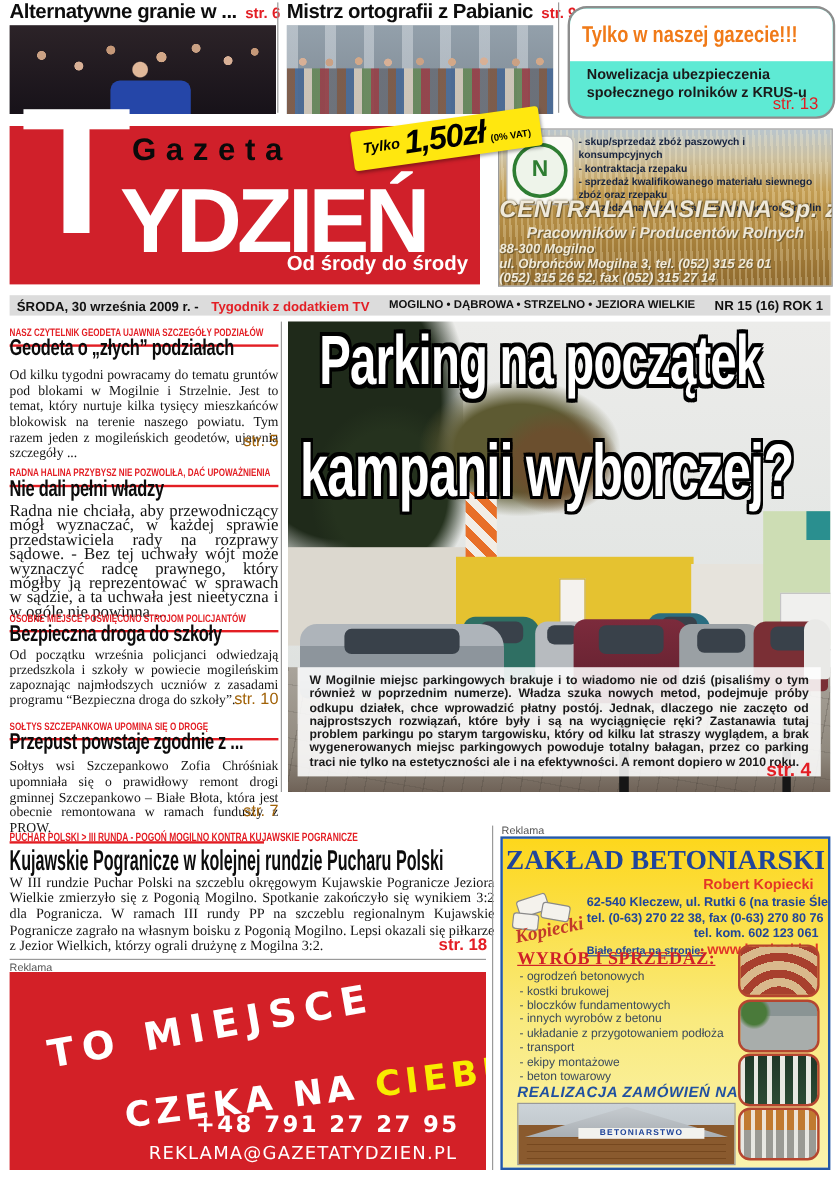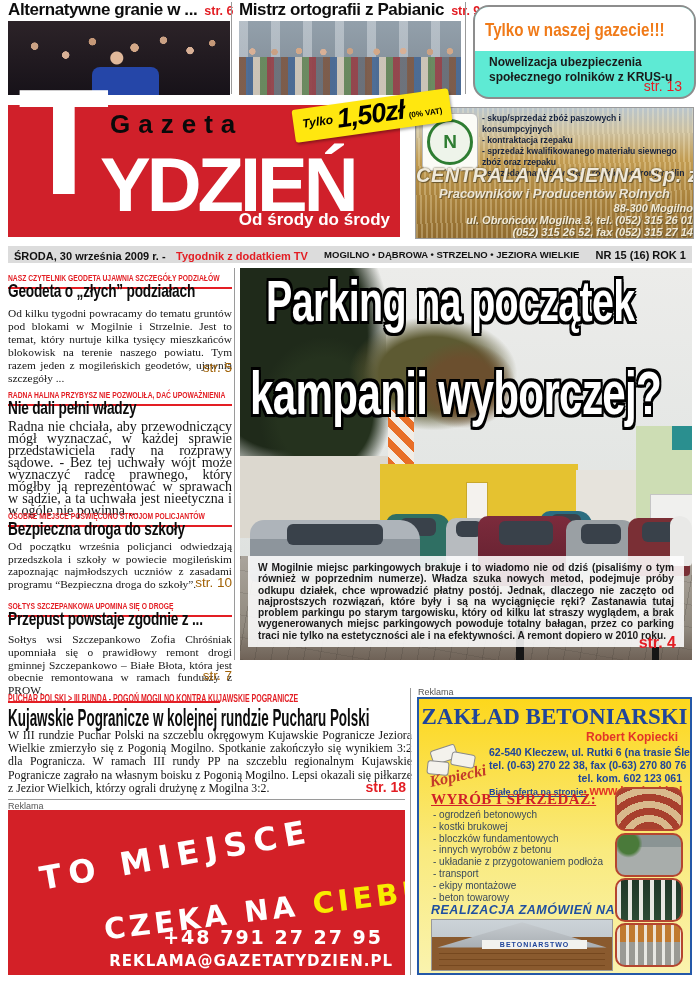--- a/index.html
+++ b/index.html
@@ -70,21 +70,21 @@
   .cn-logo{position:absolute;left:6px;top:5px;width:54px;height:56px;background:#fbfbf6;border-radius:6px;
     border:1px solid #bbb;display:flex;align-items:center;justify-content:center}
   .cn-ring{width:40px;height:40px;border:3px solid #2e7d32;border-radius:50%;display:flex;
     align-items:center;justify-content:center;font-weight:bold;font-size:19px;color:#2e7d32;background:#eef4ea}
   .cn-bullets{position:absolute;left:66px;top:5px;width:206px;font-weight:bold;font-size:8.6px;
     line-height:11px;color:#16233f}
   .cn-name{position:absolute;left:0;top:56px;width:100%;text-align:center;font-style:italic;font-weight:bold;
     font-size:20px;letter-spacing:0.5px;color:#efe9da;text-shadow:1px 1px 0 #6e5a30,0 0 2px #4a3c1c;white-space:nowrap}
   .cn-sub{position:absolute;left:0;top:78px;width:100%;text-align:center;font-style:italic;font-weight:bold;
     font-size:13px;color:#ece6d6;text-shadow:1px 1px 0 #6e5a30}
-  .cn-addr{position:absolute;left:0;width:100%;text-align:right;font-style:italic;font-weight:bold;
+  .cn-addr{position:absolute;left:0;width:100%;text-align:left;font-style:italic;font-weight:bold;
     font-size:11px;color:#f0ead9;text-shadow:1px 1px 0 #6e5a30;white-space:nowrap}
 
   
   #datebar{position:absolute;left:8px;top:246px;width:684px;height:17px;background:#dcdcdc;
     display:flex;align-items:center;justify-content:space-between;padding:0 6px;box-sizing:border-box;
     font-weight:bold;white-space:nowrap}
   .db-left{font-size:11px;color:#111}
   .db-weekly{font-size:11px;color:#e31e24;margin-left:6px}
   .db-region{font-size:9.5px;color:#111}
   .db-issue{font-size:11px;color:#111}
@@ -136,21 +136,21 @@
   
   .rk-label{position:absolute;font-size:9px;color:#555}
   #redad{position:absolute;left:8px;top:810px;width:397px;height:165px;background:#d32027;overflow:hidden;color:#fff}
   .ra1{position:absolute;left:30px;top:26px;font-family:"DejaVu Sans",sans-serif;font-weight:bold;
     font-size:32px;letter-spacing:7px;transform:rotate(-10deg);white-space:nowrap}
   .ra2{position:absolute;left:95px;top:82px;font-family:"DejaVu Sans",sans-serif;font-weight:bold;
     font-size:29px;letter-spacing:4px;transform:rotate(-7deg);white-space:nowrap}
   .ra2 .yl{color:#f8ec00}
   .ra-phone{position:absolute;right:22px;top:116px;font-family:"DejaVu Sans",sans-serif;font-weight:bold;
     font-size:19px;letter-spacing:2px}
-  .ra-mail{position:absolute;right:12px;top:142px;font-family:"DejaVu Sans",sans-serif;font-weight:bold;
+  .ra-mail{position:absolute;right:24px;top:142px;font-family:"DejaVu Sans",sans-serif;font-weight:normal;
     font-size:15px;letter-spacing:1px}
 
   #betad{position:absolute;left:417px;top:697px;width:275px;height:278px;box-sizing:border-box;
     border:2px solid #2458a8;background:linear-gradient(180deg,#fdd71c 0%,#f9ea7e 55%,#faf3ae 100%);overflow:hidden}
   .bt-title{position:absolute;left:0;top:5px;width:100%;text-align:center;font-family:"Liberation Serif",serif;
     font-weight:bold;font-size:23px;color:#20459a;white-space:nowrap}
   .bt-owner{position:absolute;right:12px;top:31px;font-weight:bold;font-size:12px;color:#e33527}
   .k-logo{position:absolute;left:6px;top:46px;width:62px;height:52px}
   .stone{position:absolute;background:#f4f2ec;border:1px solid #8a8a8a;border-radius:3px}
   .k-sign{position:absolute;left:4px;top:22px;font-family:"Liberation Serif",serif;font-style:italic;

